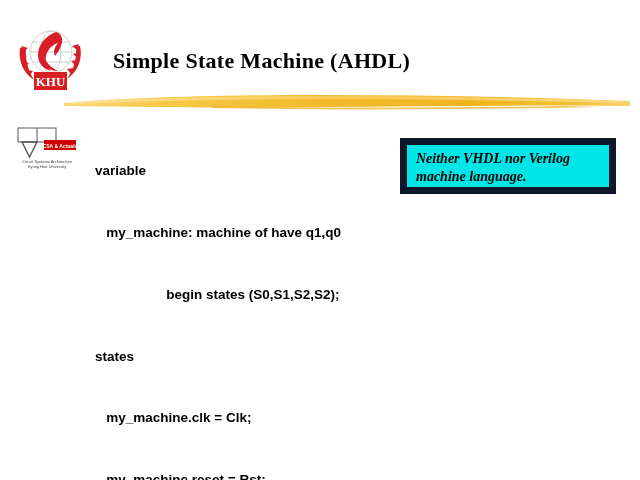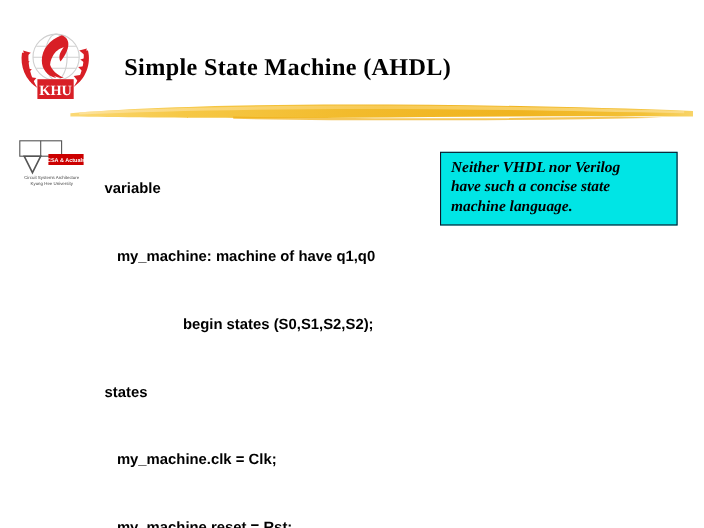--- a/index.html
+++ b/index.html
@@ -69,23 +69,23 @@
     white-space: pre;
   }
   .code-line { white-space: pre; }
 
   
   #callout-box {
     position: absolute;
     left: 400px;
     top: 138px;
     width: 216px;
-    height: 67px;
+    height: 56px;
     background: #00e5e5;
-    border: 1px solid #0f172a;
+    border: 7px solid #0f172a;
     box-sizing: border-box;
     padding: 5px 0 0 9px;
   }
   .callout-line {
     font-family: "Liberation Serif", serif;
     font-weight: bold;
     font-style: italic;
     font-size: 14px;
     line-height: 18px;
     color: #000000;
@@ -176,15 +176,14 @@
   
   
   
   
   
   
 </div>
 
 <div id="callout-box">
   <div class="callout-line">Neither VHDL nor Verilog</div>
-  <div class="callout-line">have such a concise state</div>
   <div class="callout-line">machine language.</div>
 </div>
 
 </body></html>

